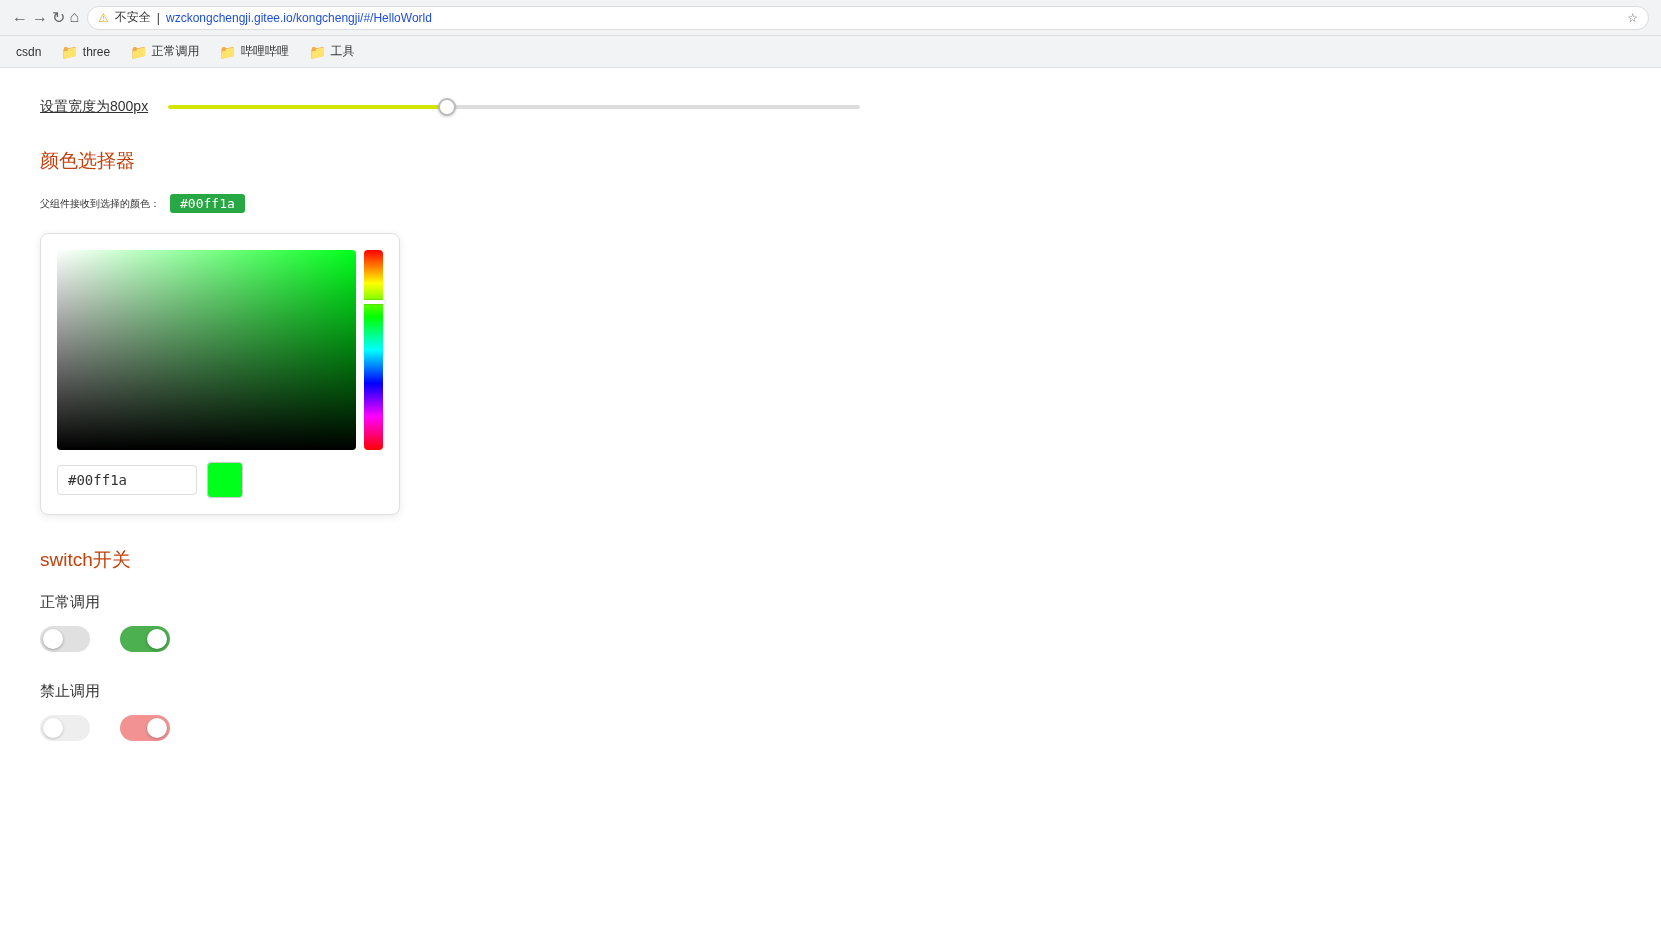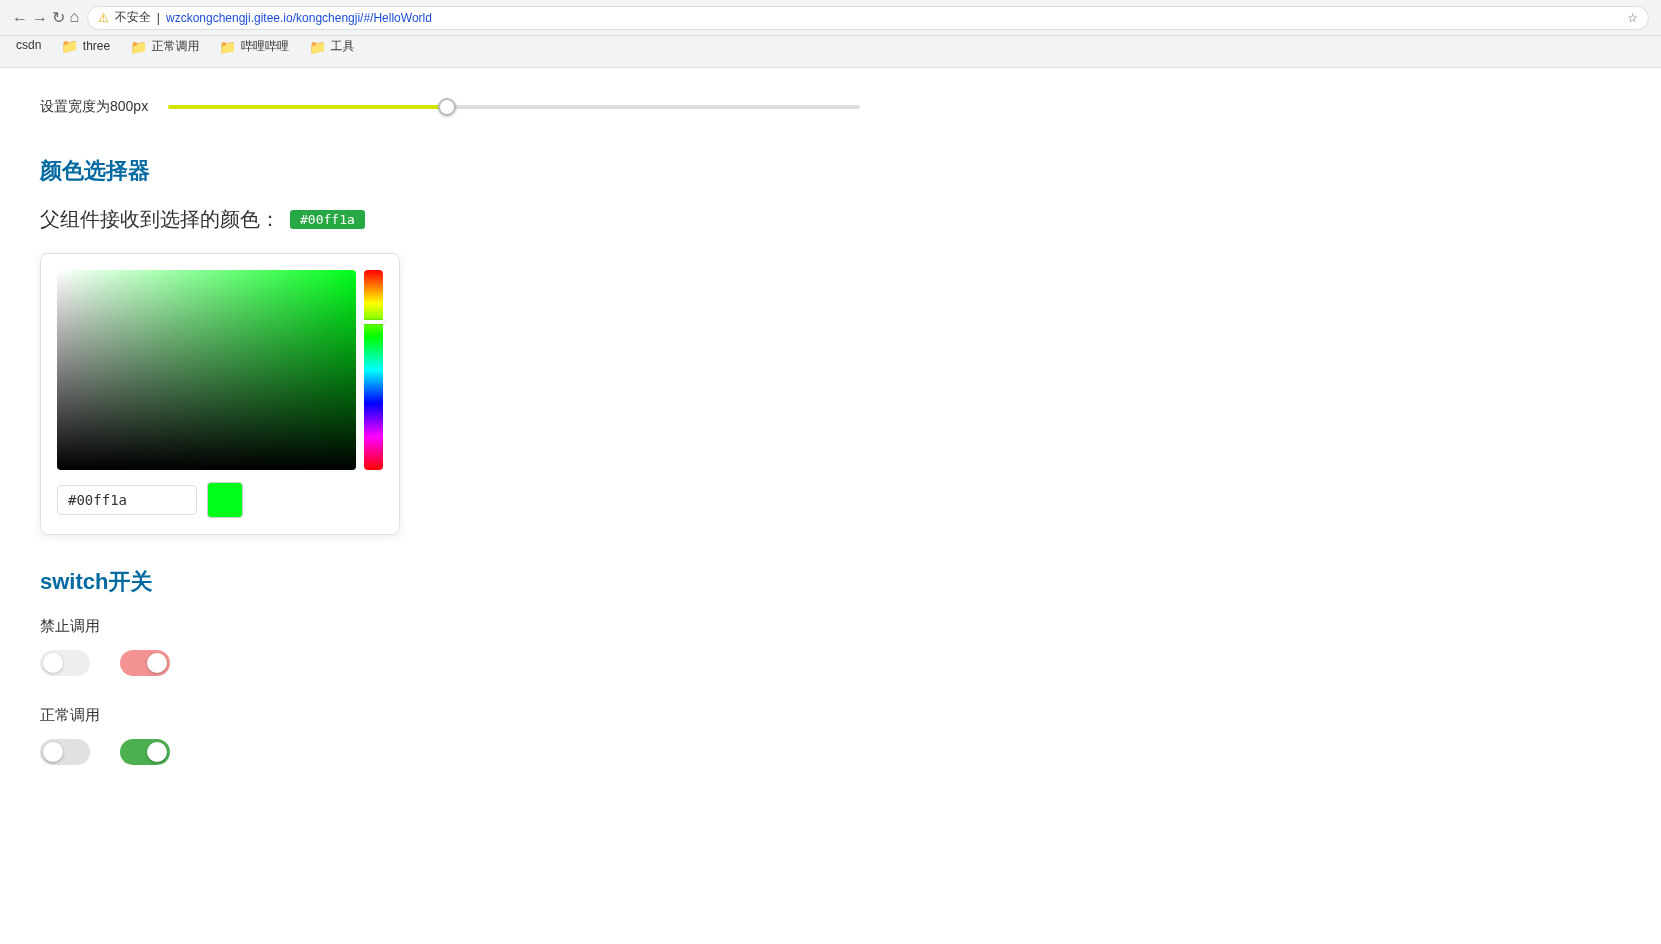--- a/index.html
+++ b/index.html
@@ -50,21 +50,21 @@
       margin-left: auto;
       color: #666;
     }
 
     
     .bookmarks-bar {
       background: #f1f3f4;
       border-bottom: 1px solid #e0e0e0;
       height: 32px;
       display: flex;
-      align-items: flex-start;
+      align-items: center;
       padding: 0 8px;
       gap: 4px;
     }
     .bookmark-item {
       display: flex;
       align-items: center;
       gap: 4px;
       padding: 2px 8px;
       border-radius: 4px;
       cursor: pointer;
@@ -80,21 +80,22 @@
     .main-content {
       padding: 30px 40px;
       max-width: 900px;
     }
 
     
     .slider-section {
       display: flex;
       align-items: center;
       gap: 20px;
-      margin-bottom: 40px;
+      margin-bottom: 32px;
+      text-decoration: underline;
     }
     .slider-label {
       font-size: 14px;
       color: #333;
       white-space: nowrap;
     }
     input[type="range"] {
       width: 100%;
       -webkit-appearance: none;
       height: 4px;
@@ -108,34 +109,34 @@
       height: 18px;
       background: #fff;
       border: 2px solid #bbb;
       border-radius: 50%;
       box-shadow: 0 1px 3px rgba(0,0,0,0.2);
       cursor: pointer;
     }
 
     
     .section-title {
-      font-size: 22px;
-      font-weight: bold;
+      font-size: 19px;
+      font-weight: normal;
       margin-bottom: 20px;
-      color: #0369a1;
+      color: #c2410c;
     }
 
     .color-label-row {
       display: flex;
       align-items: center;
       gap: 10px;
       margin-bottom: 20px;
     }
     .color-label {
-      font-size: 20px;
+      font-size: 10px;
       color: #333;
     }
     .color-value-badge {
       background: #00cc00;
       color: #fff;
       padding: 2px 10px;
       border-radius: 3px;
       font-size: 13px;
       font-family: monospace;
     }
@@ -369,37 +370,37 @@
         <input type="text" class="color-hex-input" value="#00ff1a" style="">
         <div class="color-preview-box" style="background: rgb(0, 255, 26);"></div>
       </div>
     </div>
   </div>
 
   <div class="switch-section">
     <div class="section-title">switch开关</div>
 
     <div class="switch-subsection">
+      <div class="switch-subsection-title">正常调用</div>
+      <div class="switches-row">
+        <div class="toggle-switch off">
+          <div class="toggle-knob"></div>
+        </div>
+        <div class="toggle-switch on">
+          <div class="toggle-knob"></div>
+        </div>
+      </div>
+    </div>
+
+    <div class="switch-subsection">
       <div class="switch-subsection-title">禁止调用</div>
       <div class="switches-row">
         <div class="toggle-switch disabled-off">
           <div class="toggle-knob"></div>
         </div>
         <div class="toggle-switch disabled-on">
           <div class="toggle-knob"></div>
         </div>
       </div>
     </div>
-
-    <div class="switch-subsection">
-      <div class="switch-subsection-title">正常调用</div>
-      <div class="switches-row">
-        <div class="toggle-switch off">
-          <div class="toggle-knob"></div>
-        </div>
-        <div class="toggle-switch on">
-          <div class="toggle-knob"></div>
-        </div>
-      </div>
-    </div>
   </div>
 
 </div>
 
 </body></html>

